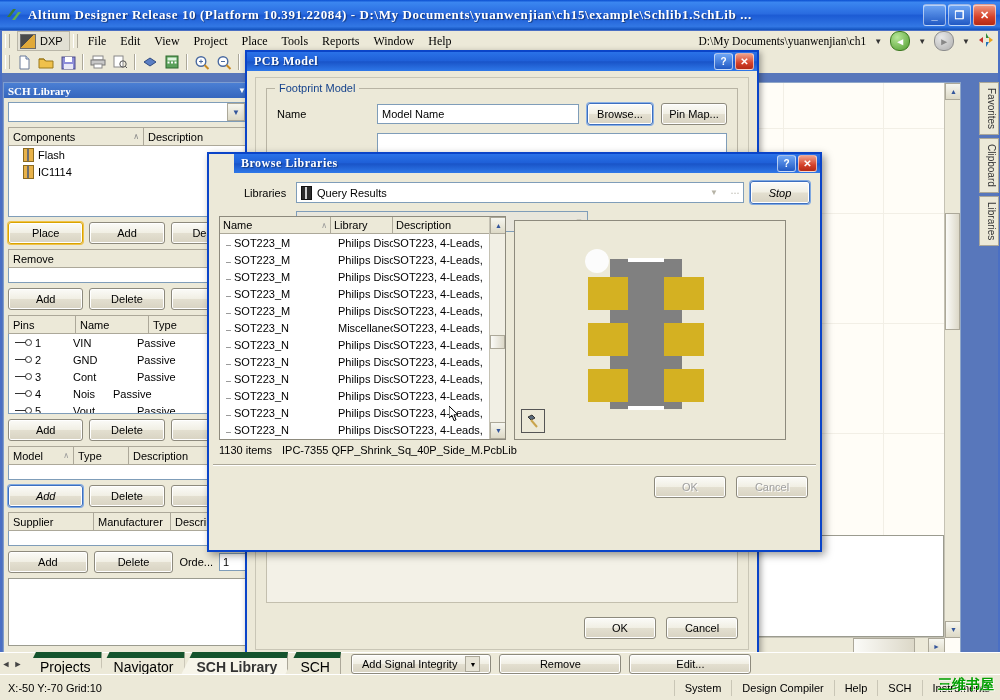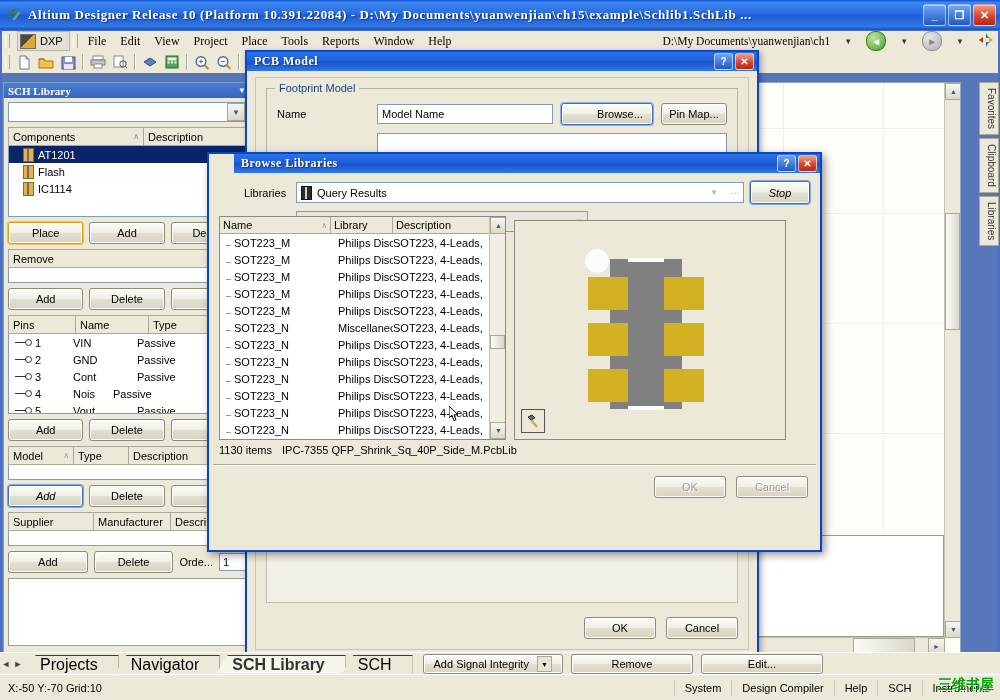--- a/index.html
+++ b/index.html
@@ -53,21 +53,21 @@
   .dxp-btn{
     display:flex;align-items:center;gap:4px;height:18px;padding:0 6px 0 2px;
     background:#e2e0d4;border:1px solid #b9b6a8;margin-left:4px;
   }
   .dxp-sq{width:14px;height:13px;background:linear-gradient(135deg,#4a4a4a 45%,#e0a93a 46%);border:1px solid #6b6b6b;}
   .menu-item{
     padding:2px 7px;color:#000;font-family:"Liberation Serif",serif;font-size:12px;
     white-space:nowrap;
   }
   .grip{width:3px;height:14px;border-left:1px solid #fff;border-right:1px solid #aca899;margin:0 3px;}
-  #menu-right{margin-left:auto;display:flex;align-items:center;gap:14px;padding-right:4px;}
+  #menu-right{margin-left:auto;display:flex;align-items:center;gap:8px;padding-right:4px;}
   #doc-path{font-family:"Liberation Serif",serif;font-size:11.5px;color:#000;white-space:nowrap;}
   .navbtn{width:18px;height:18px;border-radius:9px;display:flex;align-items:center;justify-content:center;font-size:10px;color:#fff;}
   .navbtn.back{background:radial-gradient(circle at 35% 30%,#b9e89a,#4f9c2d);border:1px solid #3d7a22;}
   .navbtn.fwd{background:radial-gradient(circle at 35% 30%,#e8e8e8,#b0b0b0);border:1px solid #8d8d8d;color:#888;}
   .caretdn{font-size:8px;color:#333;}
 
   
   #toolbar{
     position:absolute;left:2px;top:51px;width:996px;height:22px;
     background:#ece9d8;display:flex;align-items:center;
@@ -184,21 +184,21 @@
   .groupbox > .gb-legend{
     position:absolute;top:-7px;left:8px;background:#ece9d8;padding:0 4px;color:#15428b;font-size:11px;
   }
   .frow{display:flex;align-items:center;margin-bottom:8px;gap:8px;}
   .flabel{width:92px;font-size:11px;}
   .ftext{flex:1 1 auto;height:18px;background:#fff;border:1px solid #7f9db9;font-size:11px;
     display:flex;align-items:center;padding-left:4px;}
   .fbtn{width:64px;height:20px;background:linear-gradient(to bottom,#fbfbf8 0%,#f1efe4 48%,#e3dfd0 52%,#d8d3c2 100%);
     border:1px solid #8d8a7d;border-radius:3px;display:flex;align-items:center;justify-content:center;font-size:11px;
     box-shadow:inset 0 0 0 1px #fff;}
-  .fbtn.focus{border:1px solid #3c6fc0;box-shadow:inset 0 0 0 1px #fff,0 0 0 1px #8ab0e4;padding-left:26px;}
+  .fbtn.focus{border:1px solid #3c6fc0;box-shadow:inset 0 0 0 1px #fff,0 0 0 1px #8ab0e4;}
   #foundin{
     position:absolute;left:10px;bottom:46px;right:10px;height:60px;background:#f3f1e7;border:1px solid #c3bfae;
     font-size:11px;padding:7px 0 0 10px;
   }
   #pcb-btnbar{position:absolute;right:10px;bottom:10px;display:flex;gap:10px;}
   #pcb-btnbar .xpbtn{width:70px;flex:0 0 auto;}
 
   
   #browse-dialog{
     position:absolute;left:207px;top:152px;width:586px;height:396px;
@@ -250,24 +250,24 @@
   #browse-btns .xpbtn{width:70px;flex:0 0 auto;}
   #scroll-small{position:absolute;left:302px;top:286px;width:12px;height:10px;}
 
   
   #tabstrip{
     position:absolute;left:0;top:652px;width:1000px;height:22px;background:#ece9d8;
     display:flex;align-items:center;border-top:1px solid #fff;
   }
   .tsarrow{width:12px;text-align:center;font-size:9px;color:#444;}
   .doctab{
-    height:18px;padding:0 20px 0 16px;display:flex;align-items:center;font-size:16px;
+    height:18px;padding:0 10px 0 16px;display:flex;align-items:center;font-size:14px;
     background:#ece9d8;
     clip-path:polygon(12px 0,100% 0,100% 100%,0 100%);
-    border-top:1px solid #14532d;border-right:1px solid #aca899;
+    border-top:6px solid #14532d;border-right:1px solid #aca899;
     position:relative;margin-right:-4px;
   }
   .doctab.active{background:#f7f5ea;font-weight:bold;color:#333;}
   #tb-actions{display:flex;gap:8px;margin-left:14px;}
   .actbtn{height:18px;background:linear-gradient(to bottom,#fbfbf8 0%,#f1efe4 48%,#e3dfd0 52%,#d8d3c2 100%);
     border:1px solid #8d8a7d;border-radius:3px;display:flex;align-items:center;justify-content:center;
     font-size:11px;padding:0 10px;box-shadow:inset 0 0 0 1px #fff;}
   .actbtn .dd{margin-left:8px;width:13px;height:14px;border:1px solid #aca899;background:#e7e4d6;
     display:flex;align-items:center;justify-content:center;font-size:7px;}
   #statusbar{
@@ -463,24 +463,20 @@
       <div class="grid-head" style="margin-top:5px">
         <div class="gh" style="width:126px;justify-content:space-between;">
           <span>Components</span>
           <span style="font-size:8px;color:#888">∧</span>
         </div>
         <div class="gh" style="flex:1 1 auto;border-right:none;">
           <span>Description</span>
         </div>
       </div>
       <div class="listbox" style="height:70px">
-        <div class="lrow sel">
-          <span class="chip"></span>
-          <span>AT1201</span>
-        </div>
         <div class="lrow">
           <span class="chip"></span>
           <span>Flash</span>
         </div>
         <div class="lrow">
           <span class="chip"></span>
           <span>IC1114</span>
         </div>
       </div>
 

